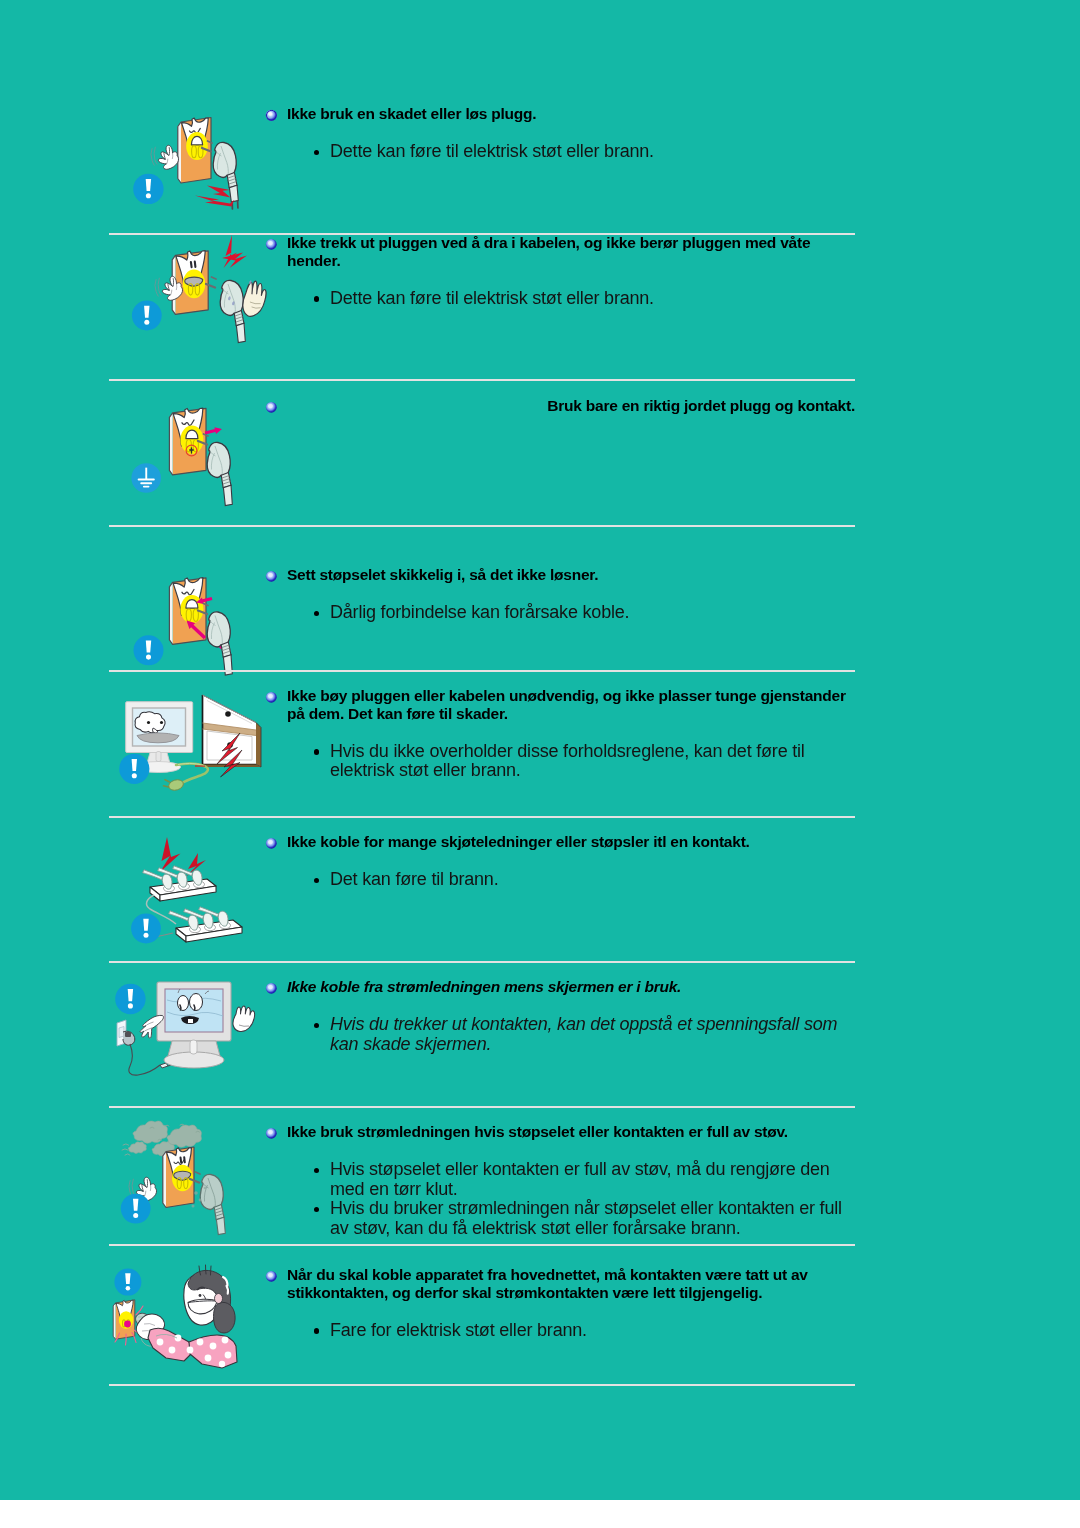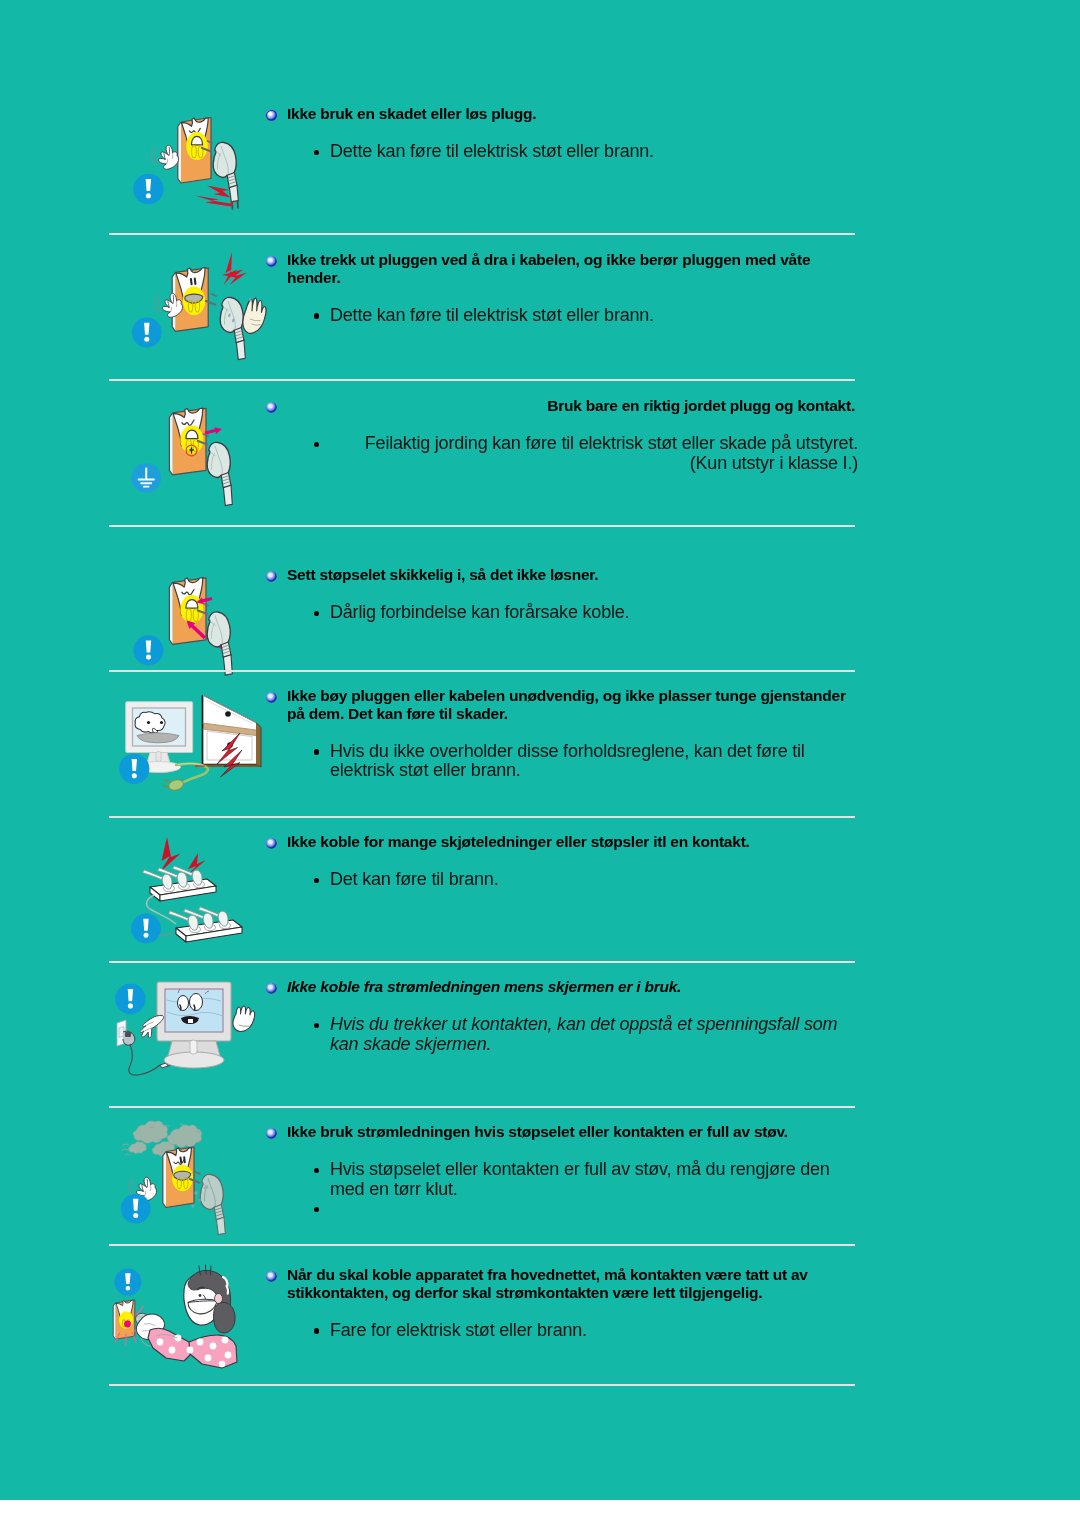--- a/index.html
+++ b/index.html
@@ -129,21 +129,21 @@
         </svg>
         <p class="head-txt">Ikke bruk en skadet eller løs plugg.</p>
       </div>
       <ul class="bullets">
         <li><span class="dot"></span><span>Dette kan føre til elektrisk støt eller brann.</span></li>
       </ul>
     </div>
   </div>
   <div class="sep" style="top:233px;"></div>
 
-  <div class="section" style="top:251px;">
+  <div class="section" style="top:234px;">
     <div class="illus" style="top:-8px">
       <svg viewBox="0 0 160 146" width="160" height="146">
         <g>
           <circle cx="36.8" cy="89.5" r="14.9" fill="#0d9ad8"></circle>
           <path d="M34.1 79.74 h5.4 l-1.0 11.92 h-3.5 Z" fill="#fff"></path>
           <circle cx="36.8" cy="96.28" r="2.5" fill="#fff"></circle>
         </g>
         <g>
           <path d="M65.4 29.3 L98.2 24.8 L98.2 83.8 L65.4 88.3 Z" fill="#f0a152"></path>
           <path d="M62.2 33.8 L65.4 29.3 L65.4 88.3 L62.2 83.8 Z" fill="#f4f4f4"></path>
@@ -266,23 +266,20 @@
       </svg>
     </div>
     <div class="body-col">
       <div class="head-row">
         <svg class="orb" viewBox="0 0 13 13">
           <circle cx="6.3" cy="6.3" r="5.4" fill="url(#orbg)"></circle>
           <ellipse cx="5.4" cy="5.1" rx="2.4" ry="2.1" fill="#e5edff" opacity="0.8"></ellipse>
         </svg>
         <p class="head-txt">Bruk bare en riktig jordet plugg og kontakt.</p>
       </div>
-      <ul class="bullets">
-        <li><span class="dot"></span><span>Feilaktig jording kan føre til elektrisk støt eller skade på utstyret.</span><br><span>(Kun utstyr i klasse I.)</span></li>
-      </ul>
     </div>
   </div>
   <div class="sep" style="top:525px;"></div>
 
   <div class="section" style="top:538px;margin-top:28px;">
     <div class="illus" style="top:-8px">
       <svg viewBox="0 0 160 146" width="160" height="146">
         <g>
           <circle cx="38.5" cy="92.3" r="15.0" fill="#0d9ad8"></circle>
           <path d="M35.8 82.47 h5.4 l-1.0 12.0 h-3.5 Z" fill="#fff"></path>
@@ -610,21 +607,21 @@
     <div class="body-col">
       <div class="head-row">
         <svg class="orb" viewBox="0 0 13 13">
           <circle cx="6.3" cy="6.3" r="5.4" fill="url(#orbg)"></circle>
           <ellipse cx="5.4" cy="5.1" rx="2.4" ry="2.1" fill="#e5edff" opacity="0.8"></ellipse>
         </svg>
         <p class="head-txt">Ikke bruk strømledningen hvis støpselet eller kontakten er full av støv.</p>
       </div>
       <ul class="bullets">
         <li><span class="dot"></span><span>Hvis støpselet eller kontakten er full av støv, må du rengjøre den med en tørr klut.</span></li>
-        <li><span class="dot"></span></li>
+        <li><span class="dot"></span><span>Hvis du bruker strømledningen når støpselet eller kontakten er full av støv, kan du få elektrisk støt eller forårsake brann.</span></li>
       </ul>
     </div>
   </div>
   <div class="sep" style="top:1244px;"></div>
 
   <div class="section" style="top:1266px;">
     <div class="illus" style="top:-8px">
       <svg viewBox="0 0 160 146" width="160" height="146">
         <g>
           <circle cx="17.9" cy="24.1" r="13.5" fill="#0d9ad8"></circle>

